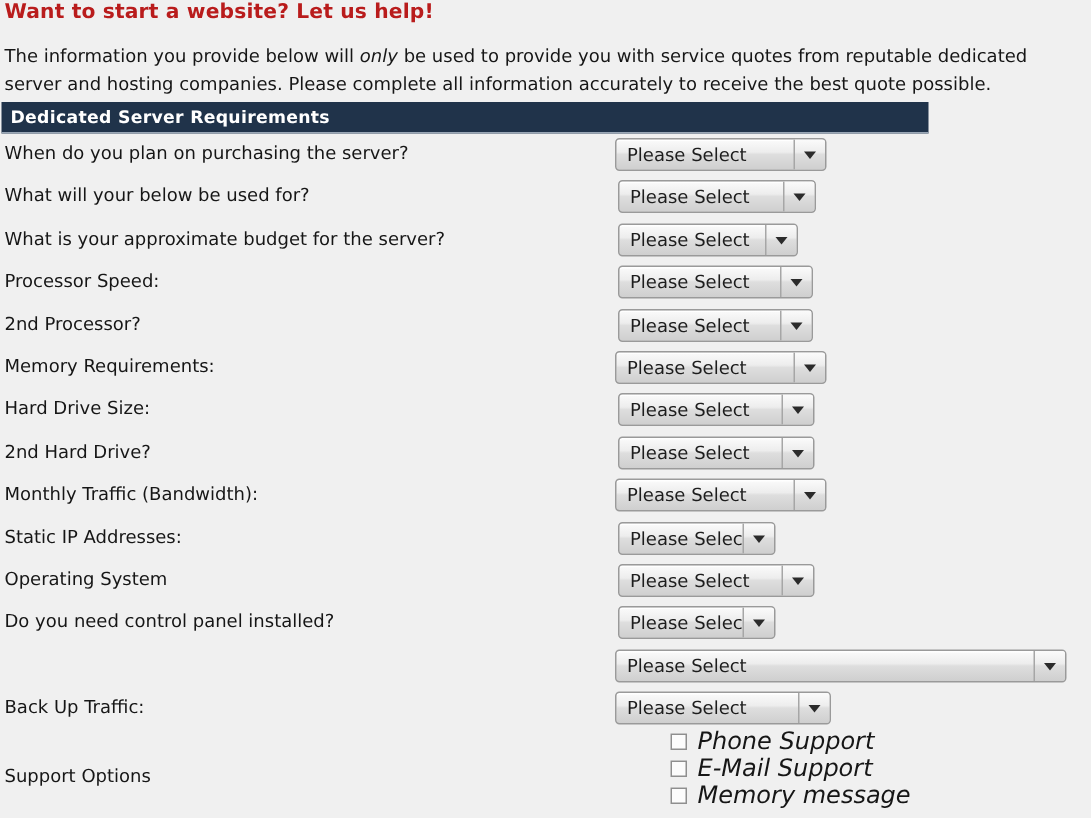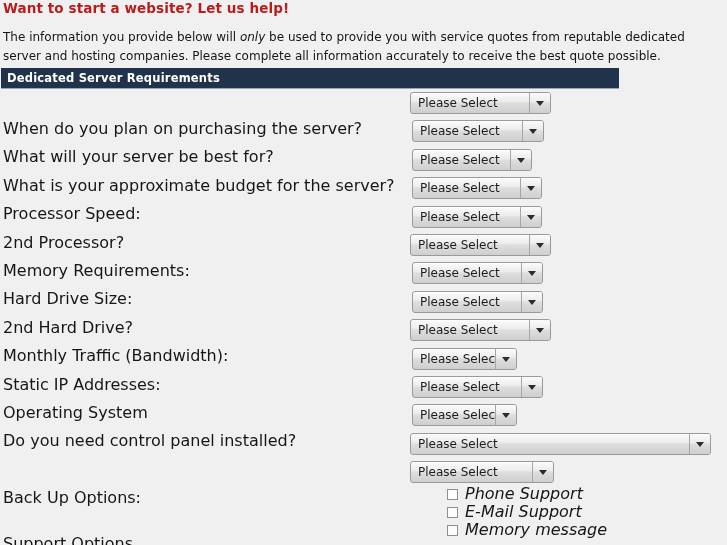--- a/index.html
+++ b/index.html
@@ -81,24 +81,23 @@
 
   .row {
     position: relative;
     height: 28.4px;
   }
 
   .row-label {
     position: absolute;
     left: 3px;
     top: 5px;
-    font-size: 16px;
+    font-size: 12px;
     color: #161616;
     white-space: nowrap;
-    margin-top: 24px;
   }
 
   .control-wrap {
     position: absolute;
     top: 2px;
   }
 
   
   .select {
     position: relative;
@@ -187,21 +186,21 @@
   </div>
 
   <div class="form-rows">
       <div class="row">
         <div class="row-label">When do you plan on purchasing the server?</div>
         <div class="control-wrap" style="left: 410px;"><div class="select" style="width: 141px;"><span class="sel-text">Please Select</span><span class="sel-arrow-box">
               <span class="sel-arrow"></span>
             </span></div></div>
       </div>
       <div class="row">
-        <div class="row-label">What will your server be best for?</div>
+        <div class="row-label">What will your below be used for?</div>
         <div class="control-wrap" style="left: 412px;"><div class="select" style="width: 132px;"><span class="sel-text">Please Select</span><span class="sel-arrow-box">
               <span class="sel-arrow"></span>
             </span></div></div>
       </div>
       <div class="row">
         <div class="row-label">What is your approximate budget for the server?</div>
         <div class="control-wrap" style="left: 412px;"><div class="select" style="width: 120px;"><span class="sel-text">Please Select</span><span class="sel-arrow-box">
               <span class="sel-arrow"></span>
             </span></div></div>
       </div>
@@ -258,21 +257,21 @@
         <div class="control-wrap" style="left: 412px;"><div class="select" style="width: 105px;"><span class="sel-text">Please Select</span><span class="sel-arrow-box">
               <span class="sel-arrow"></span>
             </span></div></div>
       </div>
       <div class="row">
         <div class="control-wrap" style="left: 410px;"><div class="select" style="width: 301px;"><span class="sel-text">Please Select</span><span class="sel-arrow-box">
               <span class="sel-arrow"></span>
             </span></div></div>
       </div>
       <div class="row">
-        <div class="row-label">Back Up Options:</div>
+        <div class="row-label">Back Up Traffic:</div>
         <div class="control-wrap" style="left: 410px;"><div class="select" style="width: 144px;"><span class="sel-text">Please Select</span><span class="sel-arrow-box">
               <span class="sel-arrow"></span>
             </span></div></div>
       </div>
     </div>
 
   <div class="checkbox-group">
       <div class="check-row"><span class="checkbox"></span><span class="check-label">Phone Support</span></div>
       <div class="check-row"><span class="checkbox"></span><span class="check-label">E-Mail Support</span></div>
       <div class="check-row"><span class="checkbox"></span><span class="check-label">Memory message</span></div>

